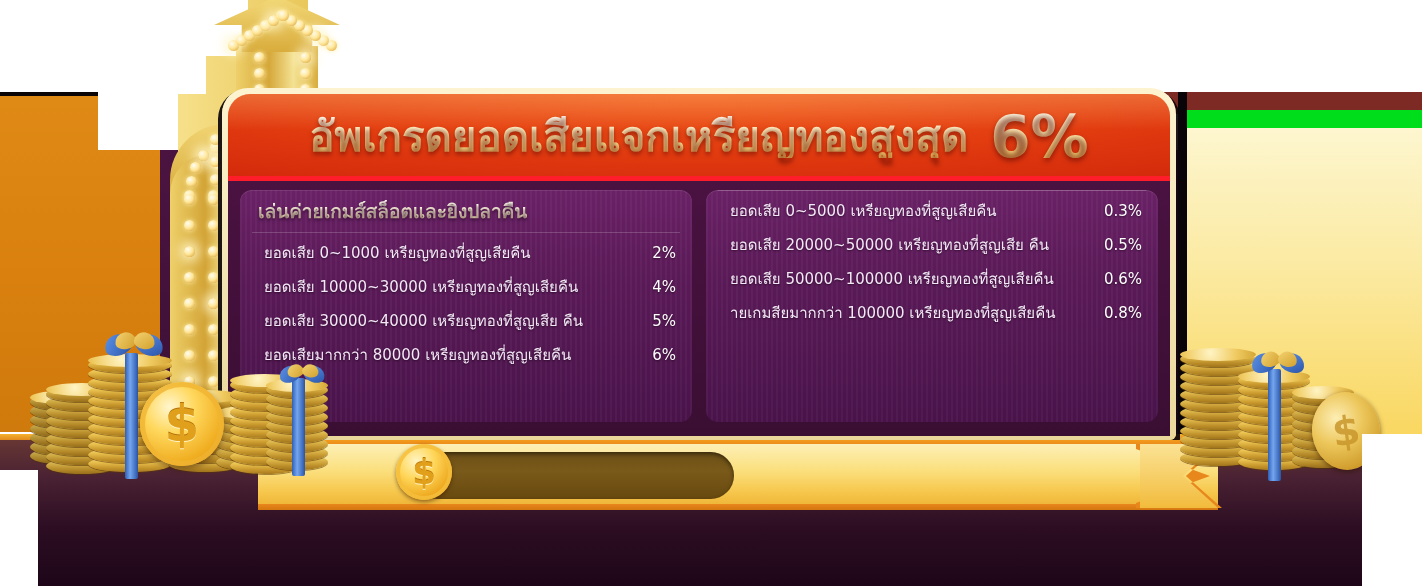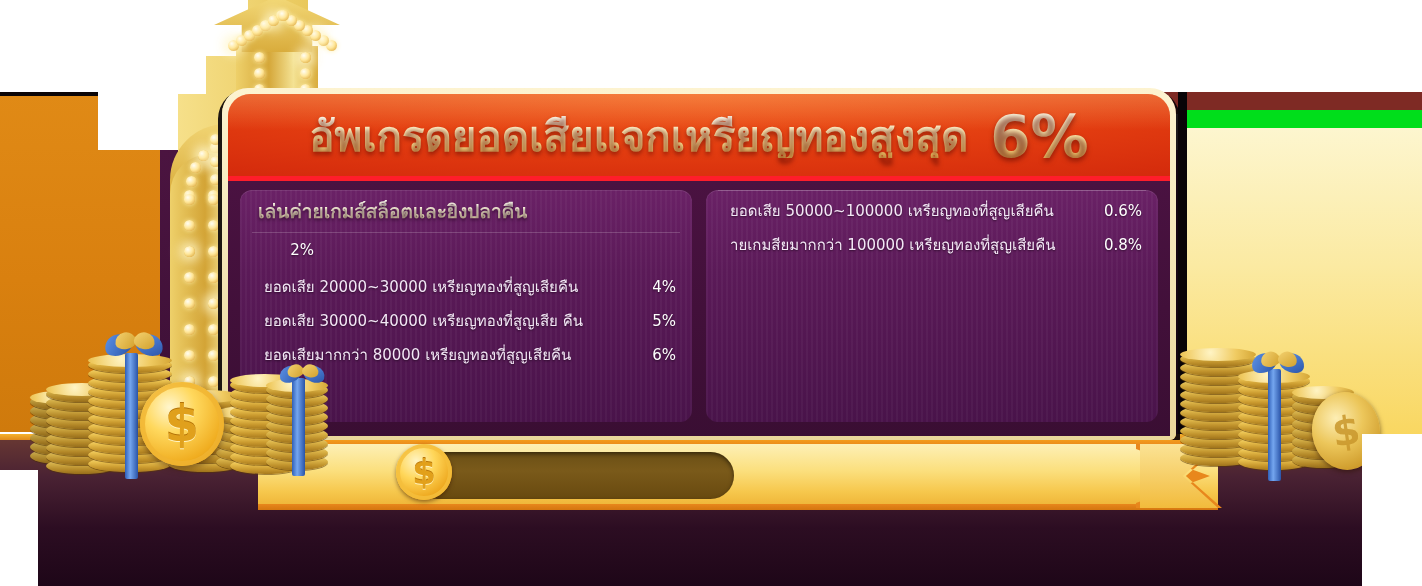--- a/index.html
+++ b/index.html
@@ -277,40 +277,49 @@
 
   <div class="cols">
 
     <div class="col">
       <div class="col-head">
         <span class="col-head-text">เล่นค่ายเกมส์สล็อตและยิงปลาคืน</span>
       </div>
       <div class="col-divider"></div>
       <div class="rows">
         <div class="row">
+          <span class="row-label">ยอดเสีย 0~1000 เหรียญทองที่สูญเสียคืน</span>
           <span class="row-val">2%</span>
         </div>
         <div class="row">
-          <span class="row-label">ยอดเสีย 20000~30000 เหรียญทองที่สูญเสียคืน</span>
+          <span class="row-label">ยอดเสีย 10000~30000 เหรียญทองที่สูญเสียคืน</span>
           <span class="row-val">4%</span>
         </div>
         <div class="row">
           <span class="row-label">ยอดเสีย 30000~40000 เหรียญทองที่สูญเสีย คืน</span>
           <span class="row-val">5%</span>
         </div>
         <div class="row">
           <span class="row-label">ยอดเสียมากกว่า 80000 เหรียญทองที่สูญเสียคืน</span>
           <span class="row-val">6%</span>
         </div>
       </div>
     </div>
 
     <div class="col">
       <div class="col-divider"></div>
       <div class="rows">
+        <div class="row">
+          <span class="row-label">ยอดเสีย 0~5000 เหรียญทองที่สูญเสียคืน</span>
+          <span class="row-val">0.3%</span>
+        </div>
+        <div class="row">
+          <span class="row-label">ยอดเสีย 20000~50000 เหรียญทองที่สูญเสีย คืน</span>
+          <span class="row-val">0.5%</span>
+        </div>
         <div class="row">
           <span class="row-label">ยอดเสีย 50000~100000 เหรียญทองที่สูญเสียคืน</span>
           <span class="row-val">0.6%</span>
         </div>
         <div class="row">
           <span class="row-label">ายเกมสียมากกว่า 100000 เหรียญทองที่สูญเสียคืน</span>
           <span class="row-val">0.8%</span>
         </div>
       </div>
     </div>

